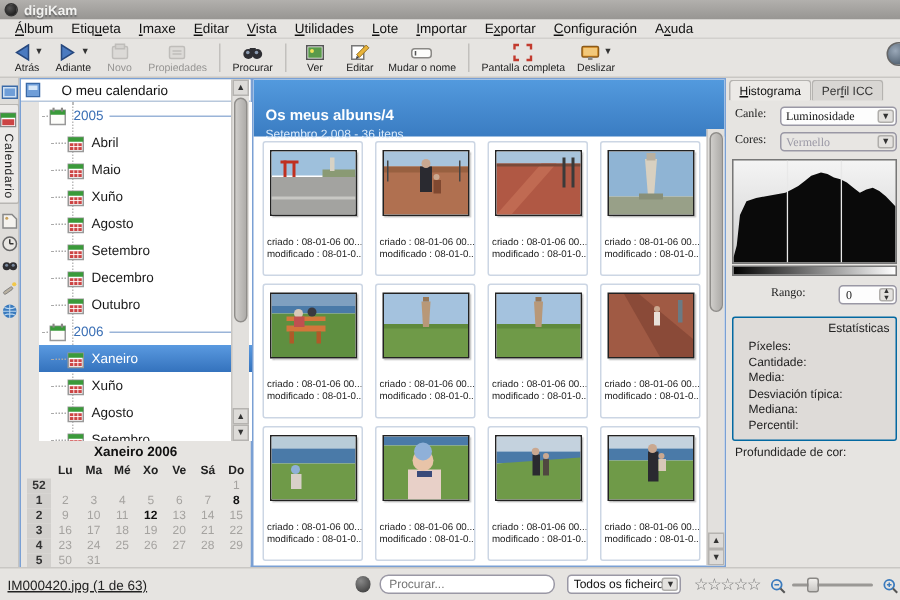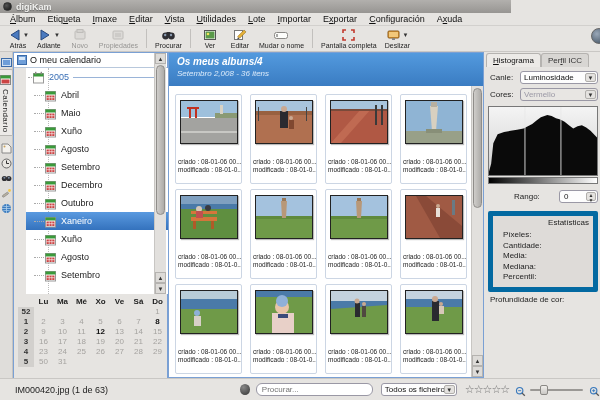--- a/index.html
+++ b/index.html
@@ -1,21 +1,21 @@
 <!DOCTYPE html>
 <html><head>
 <meta charset="utf-8">
 <style>
   * { margin:0; padding:0; box-sizing:border-box; }
   html,body { width:600px; height:400px; overflow:hidden; }
   body { font-family:"Liberation Sans", sans-serif; background:#e6e4e1; color:#1a1a1a; }
   #app { position:relative; width:600px; height:400px; overflow:hidden; background:#e6e4e1; }
 
   
-  #titlebar { position:absolute; left:0; top:0; width:511px; height:13px;
+  #titlebar { position:absolute; left:0; top:0; width:600px; height:13px;
     background:linear-gradient(#b2b0ad,#979592); display:flex; align-items:center; padding-left:3px; }
   #titlebar .logo { width:9px; height:9px; border-radius:50%; background:radial-gradient(circle at 35% 35%, #555, #111); margin-right:4px; border:1px solid #333; }
   #titlebar .title { font-size:9px; font-weight:bold; color:#f2f2f0; text-shadow:0 1px 1px #666; }
 
   
   #menubar { position:absolute; left:0; top:13px; width:600px; height:13px; display:flex; align-items:center;
     background:#e6e4e1; border-bottom:1px solid #d2d0cd; padding-left:4px; }
   .menu-item { font-size:9px; padding:0 6px; height:13px; line-height:13px; color:#111; cursor:default; white-space:nowrap; }
   .menu-item u { text-decoration:underline; }
 
@@ -35,21 +35,21 @@
   #leftstrip { position:absolute; left:0; top:52px; width:13px; height:326px; background:#dfddda; border-right:1px solid #c5c3c0;
     display:flex; flex-direction:column; align-items:center; }
   .strip-ic { width:11px; height:11px; margin:2px 0; }
   #cal-tab { width:13px; background:#eceae8; border:1px solid #b8b6b3; border-left:none; border-radius:0 2px 2px 0;
     display:flex; flex-direction:column; align-items:center; padding:2px 0; margin:2px 0; }
   #cal-tab .vtxt { writing-mode:vertical-rl; font-size:8px; color:#222; margin-top:2px; letter-spacing:0.5px; }
 
   
   #leftpanel { position:absolute; left:13px; top:52px; width:155px; height:326px; border:1px solid #7aa0d4; background:#e6e4e1; }
   #tree-header { height:15px; background:#fff; border-bottom:1px solid #b8c8dc; display:flex; align-items:center; padding-left:3px; }
-  #tree-header .txt { font-size:9px; color:#111; margin-left:3px; }
+  #tree-header .txt { font-size:9px; color:#111; margin-left:14px; }
   #tree { position:absolute; left:12px; top:15px; width:142px; height:226px; background:#fff; overflow:hidden; }
   .tree-row { height:18px; display:flex; align-items:center; position:relative; }
   .tree-row .stub { width:10px; border-top:1px dotted #aaa; margin-left:8px; }
   .tree-row.year .stub { width:4px; margin-left:2px; }
   .tree-row .cicon { flex:0 0 13px; height:13px; margin-right:4px; }
   .tree-row .lab { font-size:9px; white-space:nowrap; }
   .tree-row.year .lab { color:#3a6fb5; }
   .tree-row.year .rule { flex:1; border-top:1px solid #9ab4d8; margin:0 4px; }
   .tree-row.selected { background:linear-gradient(#5a9ae0,#3472bd); }
   .tree-row.selected .lab { color:#fff; }
@@ -63,57 +63,57 @@
   #minical { position:absolute; left:0; top:241px; width:153px; height:84px; background:#e6e4e1; padding-top:2px; }
   #minical .title { text-align:center; font-size:9px; font-weight:bold; color:#111; height:12px; }
   #cal-grid { display:grid; grid-template-columns:16px repeat(7,19px); margin-left:4px; }
   #cal-grid .hd { font-size:8px; font-weight:bold; text-align:center; height:11px; line-height:11px; color:#222; }
   #cal-grid .wk { font-size:8px; font-weight:bold; text-align:center; height:10px; line-height:10px; background:#d2d0cd; color:#333; }
   #cal-grid .day { font-size:8px; text-align:center; height:10px; line-height:10px; color:#a5a3a0; }
   #cal-grid .day.bold { color:#111; font-weight:bold; }
 
   
   #mainpanel { position:absolute; left:168px; top:52px; width:316px; height:326px; border:1px solid #7aa0d4; background:#fff; overflow:hidden; }
-  #banner { height:33px; background:linear-gradient(#539ade,#3a7cc2); color:#fff; padding:3px 8px;font-style:italic; }
+  #banner { height:33px; background:linear-gradient(#539ade,#3a7cc2); color:#fff; padding:19px 8px; }
   #banner .t1 { font-size:10px; font-weight:bold; }
   #banner .t2 { font-size:8px; color:#dcebfa; margin-top:2px; }
   #cards { position:absolute; left:0; top:33px; right:13px; bottom:0; }
   .card { position:absolute; width:67px; height:90px; background:#fff; border:1px solid #ccd6e4; border-radius:2px; }
   .card .ph { display:block; margin:5px auto 0 auto; width:58px; height:44px; border:1px solid #222; box-shadow:1px 1px 1px #bbb; }
   .card .cap { font-size:6.5px; line-height:8px; color:#222; padding:0 2px; margin-top:14px; white-space:nowrap; overflow:hidden; }
   #main-scroll { position:absolute; right:0px; top:33px; width:12px; bottom:0; background:#e2e0dd; border-left:1px solid #c8c6c3; }
 
   
   #rightpanel { position:absolute; left:486px; top:52px; width:114px; height:326px; background:#e6e4e1; }
   #rtabs { display:flex; height:14px; margin-top:1px; }
   .rtab { font-size:8px; padding:1px 6px; border:1px solid #b5b3b0; border-bottom:none; border-radius:3px 3px 0 0; background:#d8d6d3; color:#333; height:14px; line-height:12px; white-space:nowrap; }
   .rtab.active { background:#eceae7; font-weight:normal; color:#111; }
   .rtab u { text-decoration:underline; }
-  .frow { display:flex; align-items:center; margin:4px 2px 0 4px; }
+  .frow { display:flex; margin:4px 2px 0 4px;font-family:Liberation Serif, serif; }
   .frow .flab { font-size:8px; width:30px; color:#222; }
   .combo { flex:1; height:13px; background:#fdfdfd; border:1px solid #9a98a5; border-radius:3px; font-size:8px; line-height:11px;
     padding-left:3px; position:relative; color:#111; }
   .combo .arr { position:absolute; right:1px; top:1px; width:11px; height:9px; font-size:6px; text-align:center; line-height:9px;
     background:#e4e2df; border:1px solid #b0aeab; border-radius:2px; color:#333; }
   .combo.disabled { background:#e8e6e3; color:#9a98a5; }
   #histo { margin:5px 2px 0 2px; height:70px; border:1px solid #777; background:linear-gradient(#f4f4f4,#cfcfcf); position:relative; }
   #histo svg { position:absolute; left:0; top:0; width:100%; height:100%; }
   #gradbar { margin:1px 2px 0 2px; height:7px; border:1px solid #777; background:linear-gradient(90deg,#000,#fff); }
   .spin { width:44px; height:13px; background:#fdfdfd; border:1px solid #9a98a5; border-radius:3px; font-size:8px; line-height:11px; padding-left:4px; position:relative; }
   .spin .arr { position:absolute; right:1px; top:1px; width:10px; height:9px; font-size:5px; line-height:4.5px; text-align:center; color:#333;
     background:#e4e2df; border:1px solid #b0aeab; border-radius:2px; }
-  #statsbox { margin:8px 0 0 2px; width:110px; background:#dedbd8; border:5px solid #0369a1; border-radius:2px; padding:2px 4px 4px 4px; }
+  #statsbox { margin:8px 0 0 2px; width:110px; background:#dedbd8; border:1px solid #0369a1; border-radius:2px; padding:2px 4px 4px 4px; }
   #statsbox .stitle { font-size:8px; text-align:right; color:#222; margin-bottom:3px; }
   #statsbox .slab { font-size:8px; color:#222; line-height:10.5px; padding-left:6px; }
   .below-lab { font-size:8px; color:#222; margin:3px 0 0 4px; }
 
   
   #statusbar { position:absolute; left:0; top:378px; width:600px; height:22px; background:#e6e4e1; border-top:1px solid #c9c7c4;
     display:flex; align-items:center; }
-  #file-info { font-size:9px; color:#222; margin-left:15px; width:240px; }
+  #file-info { font-size:9px; color:#222; margin-left:5px; width:240px;text-decoration:underline; }
   #clear-ic { width:11px; height:11px; border-radius:50%; background:radial-gradient(circle at 35% 30%, #888, #333); margin-right:6px; }
   #search-input { width:118px; height:13px; border:1px solid #9a98a5; border-radius:6px; font-size:8px; padding-left:5px;
     font-family:"Liberation Sans",sans-serif; color:#333; background:#fff; }
   #filter-combo { width:76px; margin-left:8px; flex:none; }
   #stars { margin-left:8px; font-size:11px; color:#777; letter-spacing:-1px; white-space:nowrap; }
   .zoomic { width:12px; height:12px; margin-left:6px; position:relative; }
   #zoom-slider { width:56px; height:12px; margin-left:4px; position:relative; }
   #zoom-slider .track { position:absolute; left:0; right:0; top:5px; height:2px; background:#9a9895; border-radius:1px; }
   #zoom-slider .handle { position:absolute; left:10px; top:1px; width:8px; height:10px; background:linear-gradient(#f0eeeb,#cac8c5);
     border:1px solid #8a8885; border-radius:2px; }
@@ -398,20 +398,31 @@
         <svg class="cicon" viewBox="0 0 13 13">
             <rect x="1.5" y="2.5" width="10" height="9.5" fill="#fff" stroke="#999"></rect>
             <rect x="1.5" y="2.5" width="10" height="3" fill="#3a9a3a"></rect>
             <rect x="2.5" y="6.5" width="8" height="4.5" fill="#cc4444"></rect>
             <line x1="2.5" y1="8.7" x2="10.5" y2="8.7" stroke="#fff" stroke-width="0.6"></line>
             <line x1="5.2" y1="6.5" x2="5.2" y2="11" stroke="#fff" stroke-width="0.6"></line>
             <line x1="7.9" y1="6.5" x2="7.9" y2="11" stroke="#fff" stroke-width="0.6"></line>
           </svg>
         <span class="lab">Outubro</span>
       </div>
+        <div class="tree-row year">
+        <div class="stub"></div>
+        <svg class="cicon" viewBox="0 0 13 13">
+            <rect x="1.5" y="2.5" width="10" height="9.5" fill="#fdfdfa" stroke="#999"></rect>
+            <rect x="1.5" y="2.5" width="10" height="3" fill="#3a9a3a"></rect>
+            <rect x="3" y="0.8" width="1.4" height="2.6" fill="#8a8885"></rect>
+            <rect x="8.6" y="0.8" width="1.4" height="2.6" fill="#8a8885"></rect>
+          </svg>
+        <span class="lab">2006</span>
+      <div class="rule"></div>
+        </div>
         <div class="tree-row month selected">
         <div class="stub"></div>
         <svg class="cicon" viewBox="0 0 13 13">
             <rect x="1.5" y="2.5" width="10" height="9.5" fill="#fff" stroke="#999"></rect>
             <rect x="1.5" y="2.5" width="10" height="3" fill="#3a9a3a"></rect>
             <rect x="2.5" y="6.5" width="8" height="4.5" fill="#cc4444"></rect>
             <line x1="2.5" y1="8.7" x2="10.5" y2="8.7" stroke="#fff" stroke-width="0.6"></line>
             <line x1="5.2" y1="6.5" x2="5.2" y2="11" stroke="#fff" stroke-width="0.6"></line>
             <line x1="7.9" y1="6.5" x2="7.9" y2="11" stroke="#fff" stroke-width="0.6"></line>
           </svg>
@@ -458,20 +469,21 @@
     <div id="tree-scroll">
       <div class="sb-arrow" style="position:absolute;top:0;left:0;width:11px;">▲</div>
       <div class="sb-thumb" style="top:12px;height:150px;"></div>
       <div class="sb-arrows">
         <div class="sb-arrow">▲</div>
         <div class="sb-arrow">▼</div>
       </div>
     </div>
 
     <div id="minical">
+      <div class="title">Xaneiro 2006</div>
       <div id="cal-grid">
           <div class="hd"></div>
           <div class="hd">Lu</div>
           <div class="hd">Ma</div>
           <div class="hd">Mé</div>
           <div class="hd">Xo</div>
           <div class="hd">Ve</div>
           <div class="hd">Sá</div>
           <div class="hd">Do</div>
           <div class="wk">52</div>
@@ -730,20 +742,21 @@
         <span class="arr">▲<br>▼</span>
       </div>
     </div>
 
     <div id="statsbox">
       <div class="stitle">Estatísticas</div>
       <div id="stats-labels">
           <div class="slab">Píxeles:</div>
           <div class="slab">Cantidade:</div>
           <div class="slab">Media:</div>
+          <div class="slab">Desviación típica:</div>
           <div class="slab">Mediana:</div>
           <div class="slab">Percentil:</div>
         </div>
     </div>
 
     <div class="below-lab">Profundidade de cor:</div>
   </div>
 
   <div id="statusbar">
     <div id="file-info">IM000420.jpg (1 de 63)</div>

